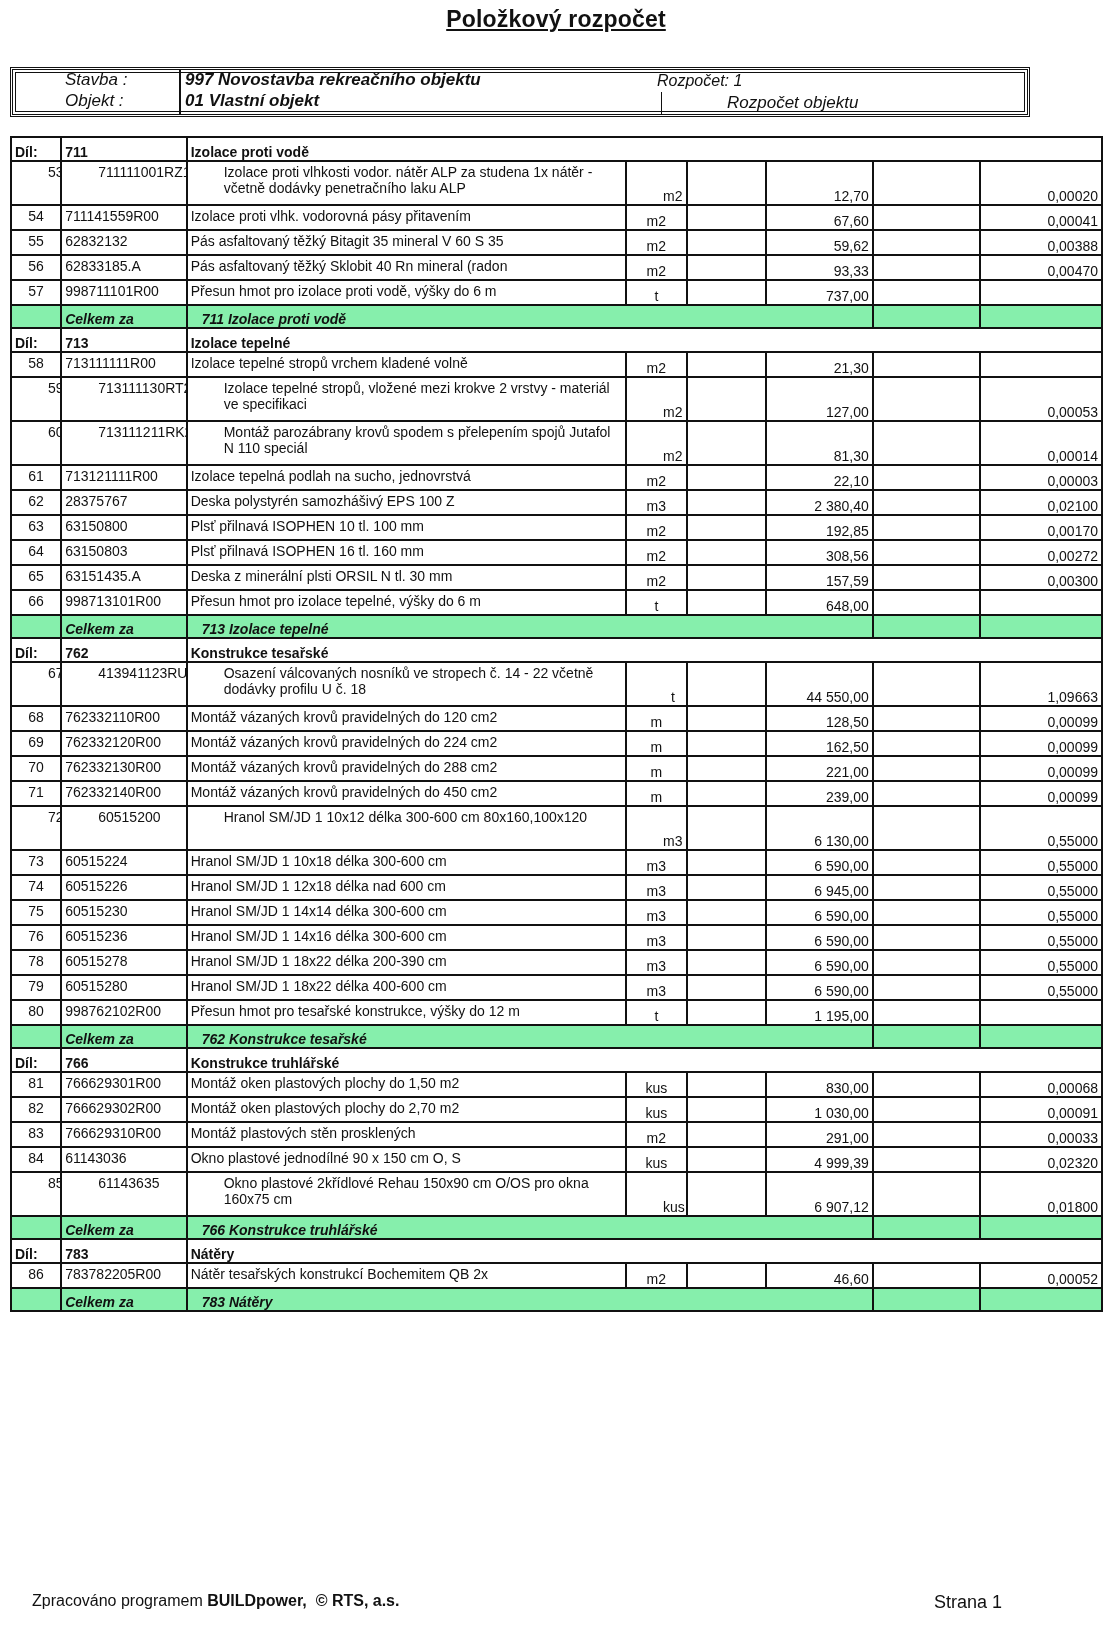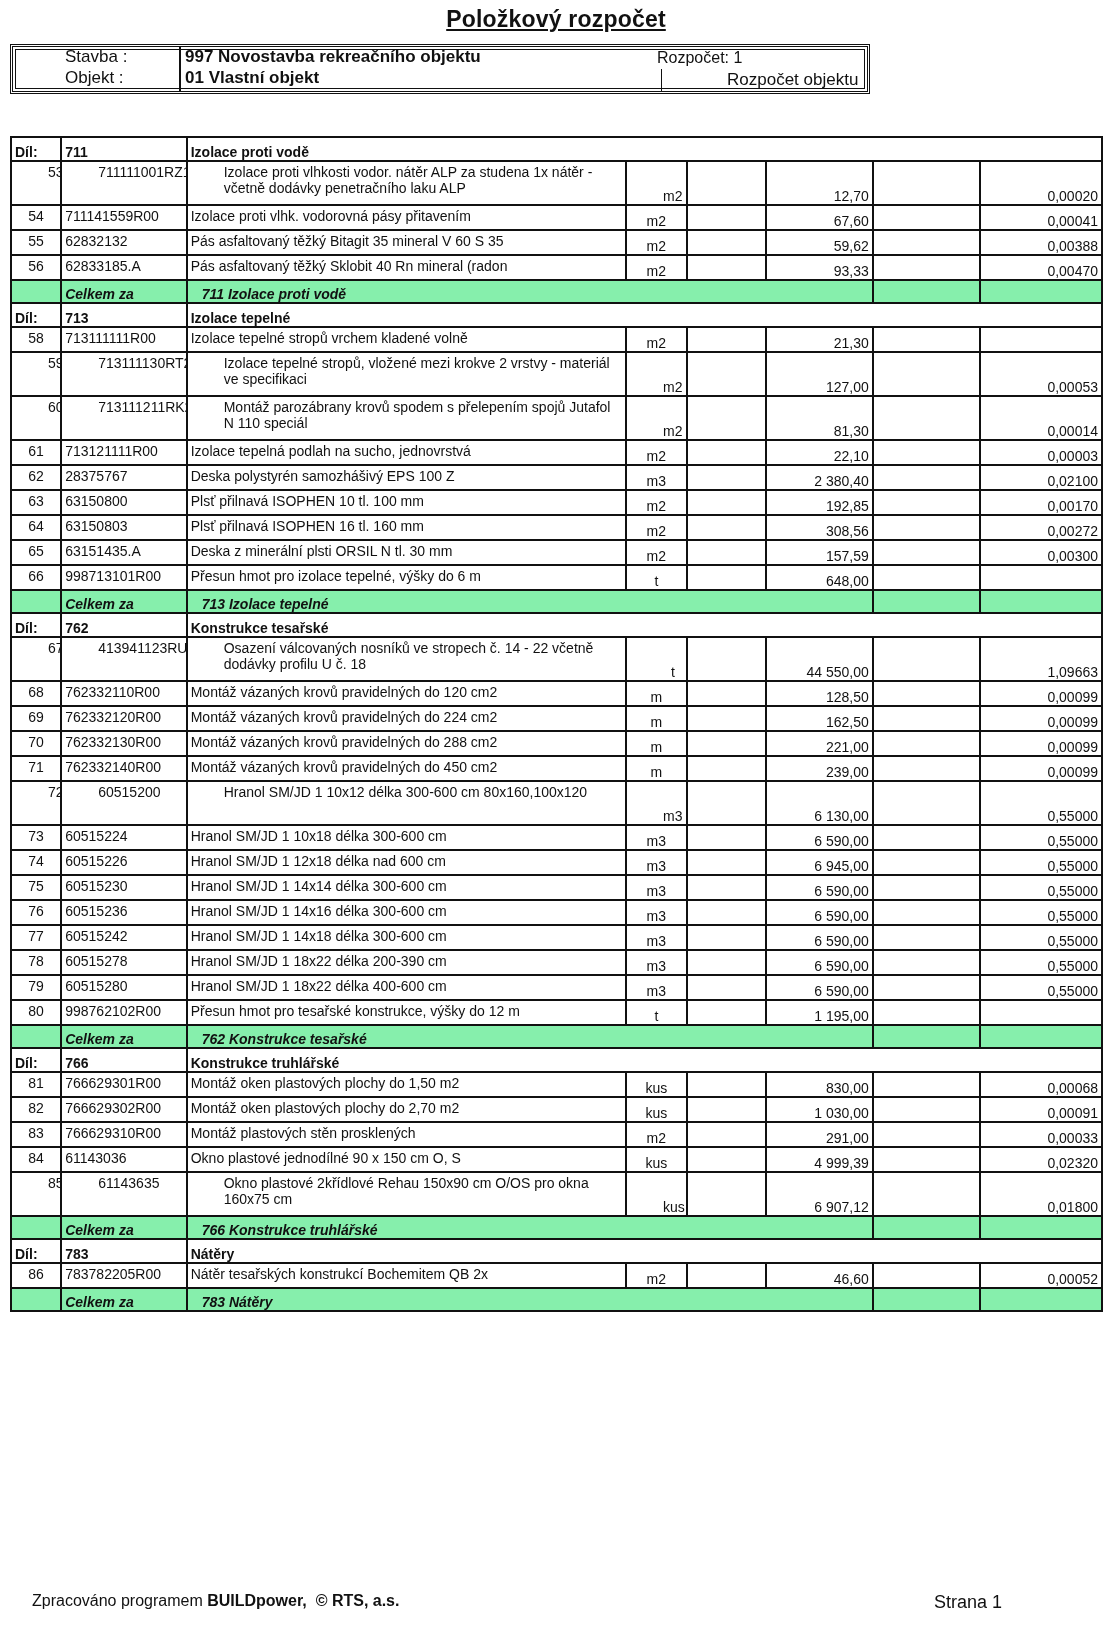--- a/index.html
+++ b/index.html
@@ -1,19 +1,19 @@
 <!DOCTYPE html>
 <html><head>
 <meta charset="utf-8">
 <style>
   html,body{margin:0;padding:0;background:#fff;}
   body{width:1112px;height:1641px;position:relative;font-family:"Liberation Sans",sans-serif;color:#111;overflow:hidden;}
   .title{position:absolute;left:0;width:1112px;top:6px;text-align:center;}
   .title span{font-size:23px;font-weight:bold;text-decoration:underline;letter-spacing:0.2px;}
-  .hdrbox{position:absolute;left:10px;top:44px;width:860px;height:50px;border:3px double #111;border-width:3px;box-sizing:border-box;}
+  .hdrbox{position:absolute;left:10px;top:67px;width:1020px;height:50px;border:3px double #111;border-width:3px;box-sizing:border-box;font-style:italic;}
   .hdrbox .inner{position:absolute;inset:2px;border:1px solid #111;}
   .hdr-lbl{position:absolute;font-size:17px;}
   .hdr-val{position:absolute;font-size:17px;font-weight:bold;}
   .vline{position:absolute;background:#111;width:2px;}
   table.grid{position:absolute;left:10px;top:136px;width:1093px;border-collapse:collapse;table-layout:fixed;}
   table.grid td{border:2px solid #111;padding:0 3px;font-size:14px;line-height:16px;vertical-align:bottom;overflow:hidden;white-space:nowrap;}
   .head td{background:#d4d4d4;height:40px;font-size:15px;text-align:center;vertical-align:bottom;padding-bottom:2px;}
   .dil td{height:22px;font-size:18px;font-weight:bold;vertical-align:middle;border-left:none;border-right:none;}
   .dil td.c0{border-left:2px solid #111;}
   .dil td.c1{border-left:2px solid #111;}
@@ -101,20 +101,30 @@
       <tr class="item">
         <td class="num">56</td>
         <td class="code">62833185.A</td>
         <td class="name">Pás asfaltovaný těžký Sklobit 40 Rn mineral (radon</td>
         <td class="mj">m2</td>
         <td class="r"></td>
         <td class="r">93,33</td>
         <td class="r"></td>
         <td class="r">0,00470</td>
       </tr>
+      <tr class="item">
+        <td class="num">57</td>
+        <td class="code">998711101R00</td>
+        <td class="name">Přesun hmot pro izolace proti vodě, výšky do 6 m</td>
+        <td class="mj">t</td>
+        <td class="r"></td>
+        <td class="r">737,00</td>
+        <td class="r"></td>
+        <td class="r"></td>
+      </tr>
       <tr class="sum">
         <td></td>
         <td>Celkem za</td>
         <td class="merge" colspan="4">711 Izolace proti vodě</td>
         <td></td>
         <td></td>
       </tr>
       <tr class="dil">
         <td class="c0">Díl:</td>
         <td class="c1">713</td>
@@ -309,30 +319,20 @@
         <td class="mj">m3</td>
         <td class="r"></td>
         <td class="r">6 590,00</td>
         <td class="r"></td>
         <td class="r">0,55000</td>
       </tr>
       <tr class="item">
         <td class="num">76</td>
         <td class="code">60515236</td>
         <td class="name">Hranol SM/JD 1 14x16 délka 300-600 cm</td>
-        <td class="mj">m3</td>
-        <td class="r"></td>
-        <td class="r">6 590,00</td>
-        <td class="r"></td>
-        <td class="r">0,55000</td>
-      </tr>
-      <tr class="item">
-        <td class="num">77</td>
-        <td class="code">60515242</td>
-        <td class="name">Hranol SM/JD 1 14x18 délka 300-600 cm</td>
         <td class="mj">m3</td>
         <td class="r"></td>
         <td class="r">6 590,00</td>
         <td class="r"></td>
         <td class="r">0,55000</td>
       </tr>
       <tr class="item">
         <td class="num">78</td>
         <td class="code">60515278</td>
         <td class="name">Hranol SM/JD 1 18x22 délka 200-390 cm</td>

